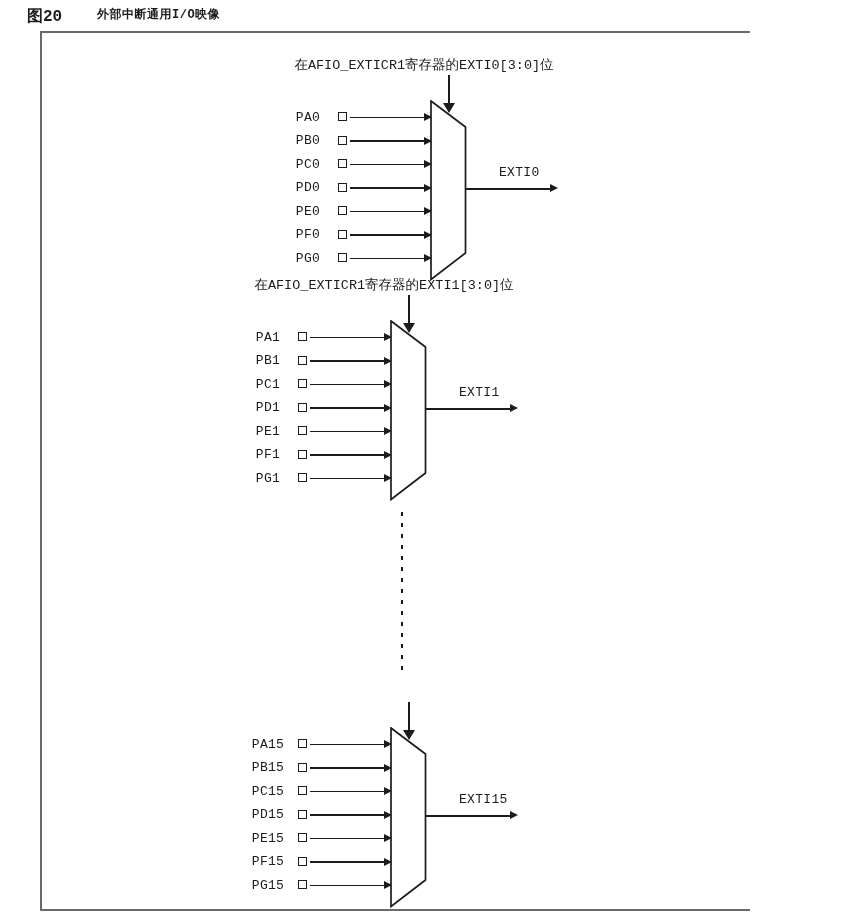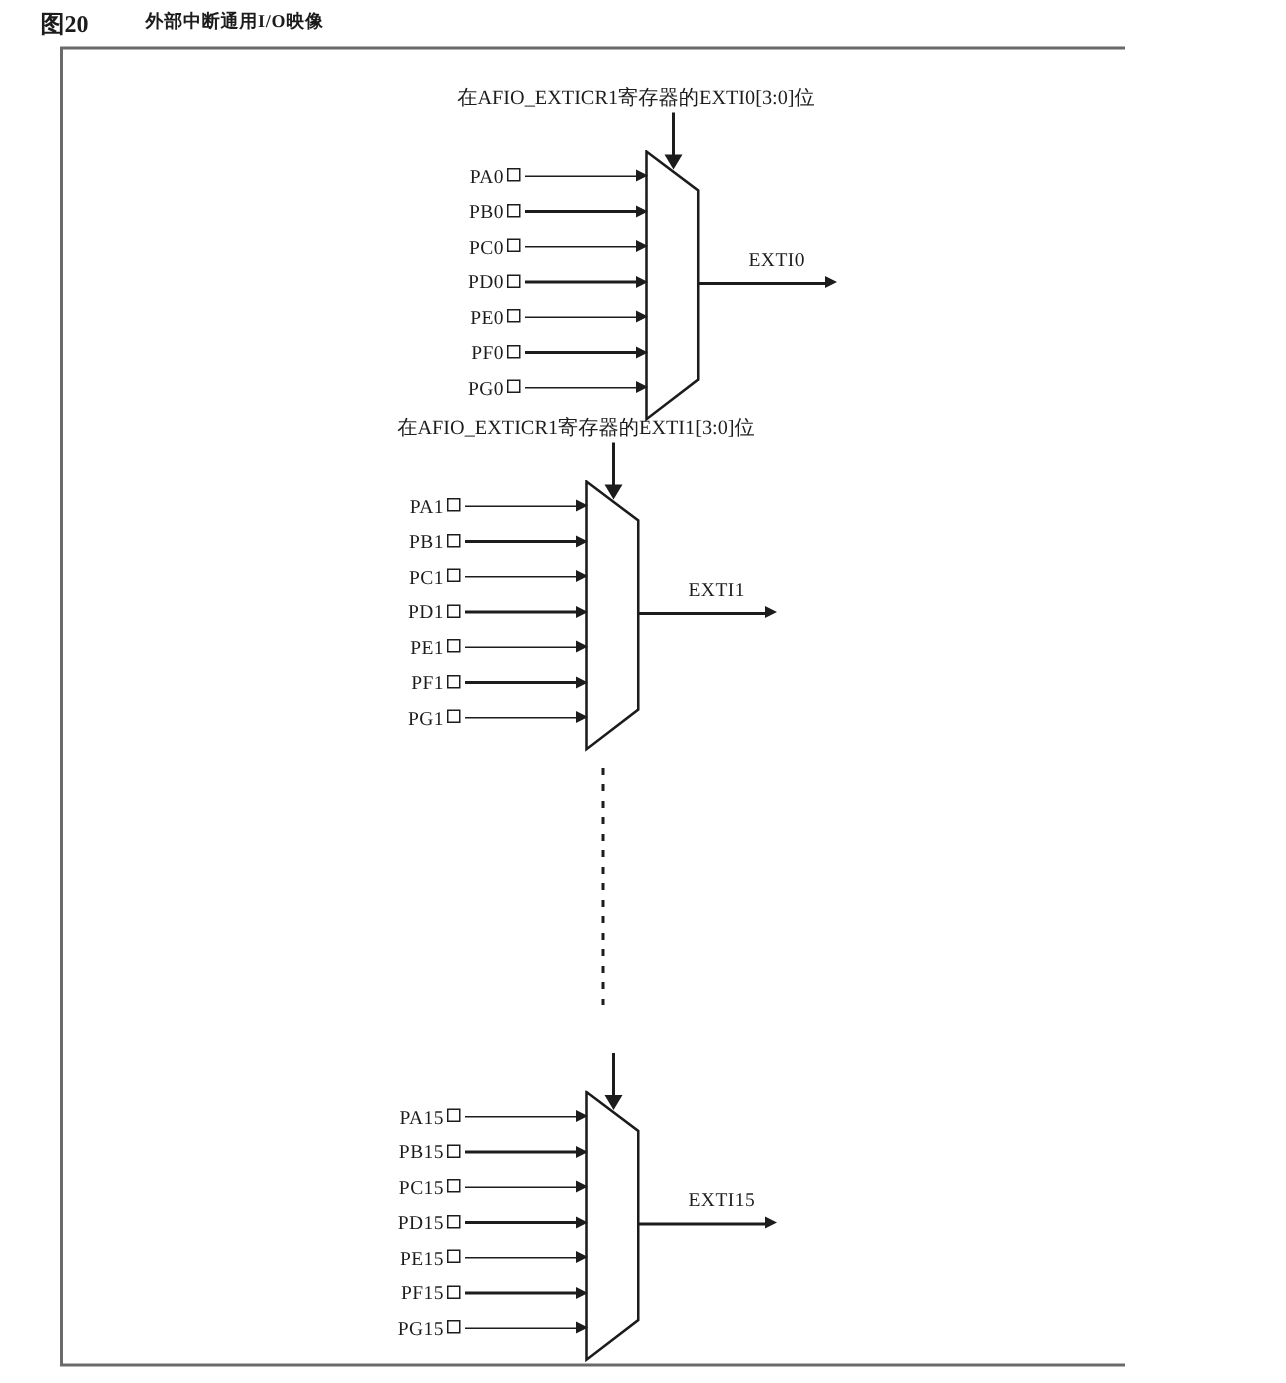--- a/index.html
+++ b/index.html
@@ -1,18 +1,18 @@
 <!DOCTYPE html>
 <html style="--line: #1c1c1c; --frame: #6a6a6a; --background: #ffffff;"><head>
 <meta charset="utf-8">
 <style>
   html,body { margin:0; padding:0; background:#fff; }
   .page {
     position:relative; width:750px; height:922px; background:var(--background,#fff);
-    font-family:Liberation Serif, serif; color:var(--line,#1c1c1c);
+    font-family:Liberation Mono, monospace; color:var(--line,#1c1c1c);
     overflow:hidden;
   }
   .fig-no { position:absolute; left:27px; top:6px; font-size:16px; font-weight:bold; }
   .fig-title { position:absolute; left:97px; top:6px; font-size:12px; font-weight:bold; letter-spacing:0.5px; }
   .frame {
     position:absolute; left:40px; top:31px; width:770px; height:880px;
     border:2px solid var(--frame,#6a6a6a); box-sizing:border-box; background:transparent;
   }
   .block { position:absolute; left:0; width:857px; height:232px; }
   .b1 { top:56px;margin-left:40px; } .b2 { top:276px; } .b3 { top:683px; }
@@ -30,21 +30,21 @@
   }
   .mux-shape { position:absolute; left:390px; top:44px; }
   .mux-shape polygon { fill:#fff; stroke:var(--line,#1c1c1c); stroke-width:1.7; }
 
   .in-row { position:absolute; left:240px; width:160px; height:10px; }
   .in-row:nth-child(1){top:56.5px} .in-row:nth-child(2){top:80px}
   .in-row:nth-child(3){top:103.5px} .in-row:nth-child(4){top:127px}
   .in-row:nth-child(5){top:150.5px} .in-row:nth-child(6){top:174px}
   .in-row:nth-child(7){top:197.5px}
   .port-label {
-    position:absolute; left:0; top:-4px; width:56px; text-align:right;
+    position:absolute; left:0; top:-4px; width:56px; text-align:center;
     font-size:13px; line-height:17px; letter-spacing:0.3px;
   }
   .pad {
     position:absolute; left:58px; top:-0.5px; width:7px; height:7px;
     border:1.7px solid var(--line,#1c1c1c); background:#fff;
   }
   .wire { position:absolute; left:70px; top:4.2px; width:75px; height:1.7px; background:var(--line,#1c1c1c); }
   .wire-head {
     position:absolute; left:144px; top:0.5px; width:0; height:0;
     border-top:4.5px solid transparent; border-bottom:4.5px solid transparent;

